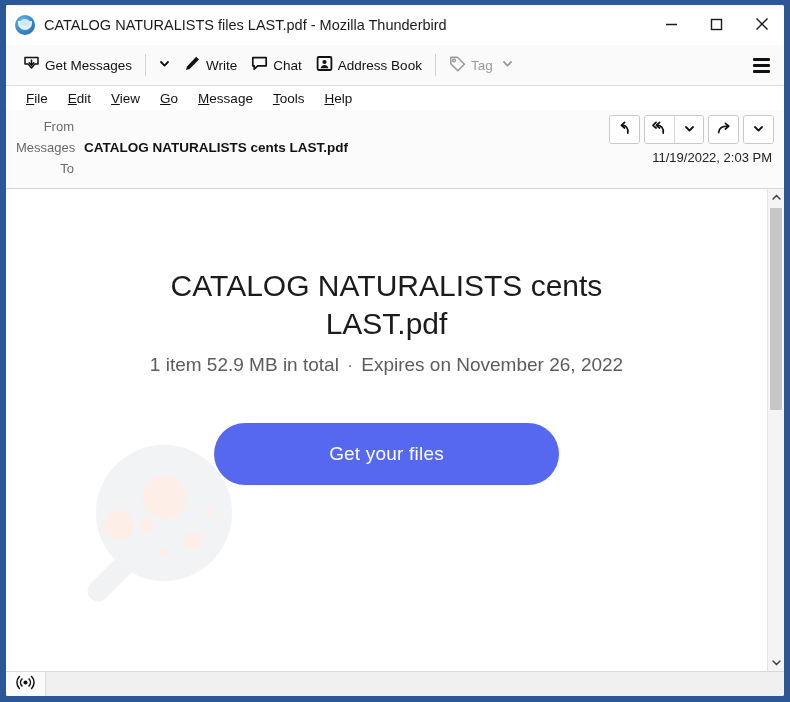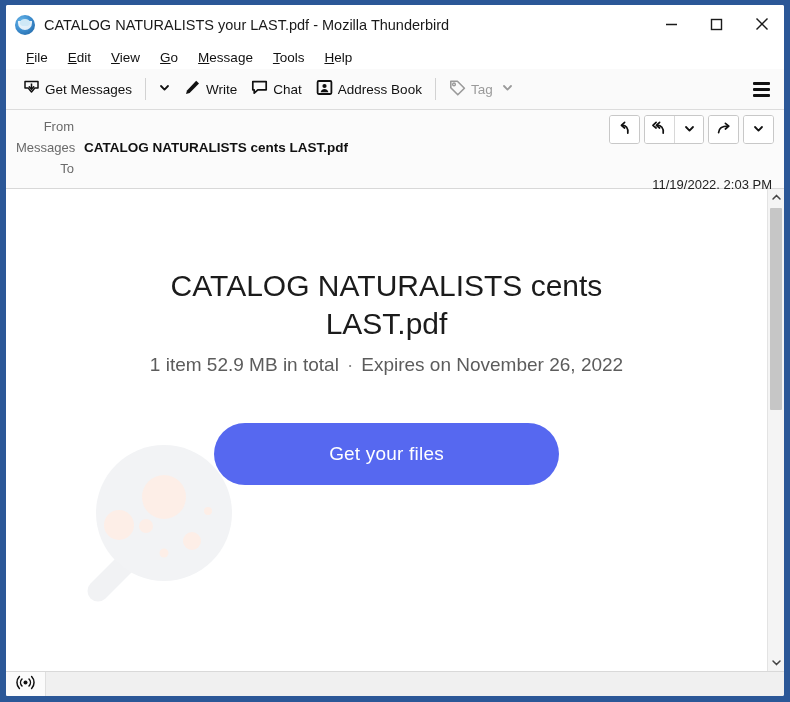--- a/index.html
+++ b/index.html
@@ -177,21 +177,20 @@
     color: #111111;
   }
   .hdr-value.bold { font-weight: bold; font-size: 13.5px; }
   #msg-date {
     position: absolute;
     right: 12px;
     top: 40px;
     font-size: 13px;
     color: #222222;
     white-space: nowrap;
-    margin-top: 27px;
   }
   #msg-actions {
     position: absolute;
     right: 10px;
     top: 5px;
     display: flex;
     gap: 4px;
   }
   .act-group {
     display: flex;
@@ -335,125 +334,125 @@
   }
 </style>
 </head>
 <body>
 
 <div id="window-frame">
   <div id="window-inner">
 
     <div id="title-bar">
       <div id="app-icon"></div>
-      <div id="title-text">CATALOG NATURALISTS your LAST.pdf - Mozilla Thunderbird</div>
+      <div id="title-text">CATALOG NATURALISTS files LAST.pdf - Mozilla Thunderbird</div>
       <div id="win-controls">
         <div class="winbtn">
           <svg width="13" height="13" viewBox="0 0 13 13">
               <line x1="1" y1="6.5" x2="12" y2="6.5" stroke="#1a1a1a" stroke-width="1.3"></line>
             </svg>
         </div>
         <div class="winbtn">
           <svg width="13" height="13" viewBox="0 0 13 13">
               <rect x="1.5" y="1.5" width="10" height="10" fill="none" stroke="#1a1a1a" stroke-width="1.4"></rect>
             </svg>
         </div>
         <div class="winbtn">
           <svg width="14" height="14" viewBox="0 0 14 14">
               <line x1="1.5" y1="1.5" x2="12.5" y2="12.5" stroke="#1a1a1a" stroke-width="1.4"></line>
               <line x1="12.5" y1="1.5" x2="1.5" y2="12.5" stroke="#1a1a1a" stroke-width="1.4"></line>
             </svg>
         </div>
+      </div>
+    </div>
+
+    <div id="toolbar">
+
+      <div class="tb-btn">
+        <span>
+          <svg width="17" height="17" viewBox="0 0 17 17">
+            <path d="M2 2.5 h13 v6.5 h-3.2 l-3.3 4 -3.3 -4 H2 Z" fill="none" stroke="#111" stroke-width="1.5" stroke-linejoin="round"></path>
+            <line x1="8.5" y1="4.5" x2="8.5" y2="9.8" stroke="#111" stroke-width="1.5"></line>
+            <path d="M6.3 7.8 L8.5 10.2 L10.7 7.8" fill="none" stroke="#111" stroke-width="1.5" stroke-linecap="round" stroke-linejoin="round"></path>
+          </svg>
+        </span>
+        <span>Get Messages</span>
+      </div>
+
+      <div class="tb-sep"></div>
+
+      <div class="tb-caret">
+        <span>
+          <svg width="13" height="13" viewBox="0 0 13 13">
+              <path d="M3 5 L6.5 8.6 L10 5" fill="none" stroke="#111" stroke-width="1.8" stroke-linecap="round" stroke-linejoin="round"></path>
+            </svg>
+        </span>
+      </div>
+
+      <div class="tb-btn">
+        <span>
+          <svg width="17" height="17" viewBox="0 0 17 17">
+            <path d="M12.2 1.8 L15 4.6 L5.6 14 L2 15 L3 11.4 Z" fill="#111"></path>
+          </svg>
+        </span>
+        <span>Write</span>
+      </div>
+
+      <div class="tb-btn">
+        <span>
+          <svg width="17" height="17" viewBox="0 0 17 17">
+            <path d="M1.8 2.6 h13.4 v8.2 h-8.4 l-3.6 3.4 v-3.4 h-1.4 Z" fill="none" stroke="#111" stroke-width="1.7" stroke-linejoin="round"></path>
+          </svg>
+        </span>
+        <span>Chat</span>
+      </div>
+
+      <div class="tb-btn">
+        <span>
+          <svg width="17" height="17" viewBox="0 0 17 17">
+            <rect x="1.6" y="2" width="13.8" height="13" rx="1.2" fill="none" stroke="#111" stroke-width="1.8"></rect>
+            <circle cx="8.5" cy="7" r="2.1" fill="#111"></circle>
+            <path d="M4.6 13.2 c0.6 -2.4 2.2 -3.3 3.9 -3.3 c1.7 0 3.3 0.9 3.9 3.3 Z" fill="#111"></path>
+          </svg>
+        </span>
+        <span>Address Book</span>
+      </div>
+
+      <div class="tb-sep"></div>
+
+      <div class="tb-btn disabled">
+        <span>
+          <svg width="17" height="17" viewBox="0 0 17 17">
+            <path d="M1.8 2.2 h6.6 l7 7 -6.6 6.6 -7 -7 Z" fill="none" stroke="#9a9a9a" stroke-width="1.6" stroke-linejoin="round"></path>
+            <circle cx="5" cy="5.4" r="1.35" fill="none" stroke="#9a9a9a" stroke-width="1.4"></circle>
+          </svg>
+        </span>
+        <span>Tag</span>
+        <span style="margin-left:3px;">
+          <svg width="13" height="13" viewBox="0 0 13 13">
+              <path d="M3 5 L6.5 8.6 L10 5" fill="none" stroke="#9a9a9a" stroke-width="1.8" stroke-linecap="round" stroke-linejoin="round"></path>
+            </svg>
+        </span>
+      </div>
+
+      <div id="hamburger">
+        <span></span>
+          <span></span>
+          <span></span>
       </div>
     </div>
 
     <div id="menu-bar">
       <div class="menu-item"><span class="ak">F</span><span>ile</span></div>
       <div class="menu-item"><span class="ak">E</span><span>dit</span></div>
       <div class="menu-item"><span class="ak">V</span><span>iew</span></div>
       <div class="menu-item"><span class="ak">G</span><span>o</span></div>
       <div class="menu-item"><span class="ak">M</span><span>essage</span></div>
       <div class="menu-item"><span class="ak">T</span><span>ools</span></div>
       <div class="menu-item"><span class="ak">H</span><span>elp</span></div>
-    </div>
-
-    <div id="toolbar">
-
-      <div class="tb-btn">
-        <span>
-          <svg width="17" height="17" viewBox="0 0 17 17">
-            <path d="M2 2.5 h13 v6.5 h-3.2 l-3.3 4 -3.3 -4 H2 Z" fill="none" stroke="#111" stroke-width="1.5" stroke-linejoin="round"></path>
-            <line x1="8.5" y1="4.5" x2="8.5" y2="9.8" stroke="#111" stroke-width="1.5"></line>
-            <path d="M6.3 7.8 L8.5 10.2 L10.7 7.8" fill="none" stroke="#111" stroke-width="1.5" stroke-linecap="round" stroke-linejoin="round"></path>
-          </svg>
-        </span>
-        <span>Get Messages</span>
-      </div>
-
-      <div class="tb-sep"></div>
-
-      <div class="tb-caret">
-        <span>
-          <svg width="13" height="13" viewBox="0 0 13 13">
-              <path d="M3 5 L6.5 8.6 L10 5" fill="none" stroke="#111" stroke-width="1.8" stroke-linecap="round" stroke-linejoin="round"></path>
-            </svg>
-        </span>
-      </div>
-
-      <div class="tb-btn">
-        <span>
-          <svg width="17" height="17" viewBox="0 0 17 17">
-            <path d="M12.2 1.8 L15 4.6 L5.6 14 L2 15 L3 11.4 Z" fill="#111"></path>
-          </svg>
-        </span>
-        <span>Write</span>
-      </div>
-
-      <div class="tb-btn">
-        <span>
-          <svg width="17" height="17" viewBox="0 0 17 17">
-            <path d="M1.8 2.6 h13.4 v8.2 h-8.4 l-3.6 3.4 v-3.4 h-1.4 Z" fill="none" stroke="#111" stroke-width="1.7" stroke-linejoin="round"></path>
-          </svg>
-        </span>
-        <span>Chat</span>
-      </div>
-
-      <div class="tb-btn">
-        <span>
-          <svg width="17" height="17" viewBox="0 0 17 17">
-            <rect x="1.6" y="2" width="13.8" height="13" rx="1.2" fill="none" stroke="#111" stroke-width="1.8"></rect>
-            <circle cx="8.5" cy="7" r="2.1" fill="#111"></circle>
-            <path d="M4.6 13.2 c0.6 -2.4 2.2 -3.3 3.9 -3.3 c1.7 0 3.3 0.9 3.9 3.3 Z" fill="#111"></path>
-          </svg>
-        </span>
-        <span>Address Book</span>
-      </div>
-
-      <div class="tb-sep"></div>
-
-      <div class="tb-btn disabled">
-        <span>
-          <svg width="17" height="17" viewBox="0 0 17 17">
-            <path d="M1.8 2.2 h6.6 l7 7 -6.6 6.6 -7 -7 Z" fill="none" stroke="#9a9a9a" stroke-width="1.6" stroke-linejoin="round"></path>
-            <circle cx="5" cy="5.4" r="1.35" fill="none" stroke="#9a9a9a" stroke-width="1.4"></circle>
-          </svg>
-        </span>
-        <span>Tag</span>
-        <span style="margin-left:3px;">
-          <svg width="13" height="13" viewBox="0 0 13 13">
-              <path d="M3 5 L6.5 8.6 L10 5" fill="none" stroke="#9a9a9a" stroke-width="1.8" stroke-linecap="round" stroke-linejoin="round"></path>
-            </svg>
-        </span>
-      </div>
-
-      <div id="hamburger">
-        <span></span>
-          <span></span>
-          <span></span>
-      </div>
     </div>
 
     <div id="msg-header">
       <div class="hdr-row">
         <div class="hdr-label">From</div>
         <div class="hdr-value"></div>
       </div>
       <div class="hdr-row">
         <div class="hdr-label">Messages</div>
         <div class="hdr-value bold">CATALOG NATURALISTS cents LAST.pdf</div>

